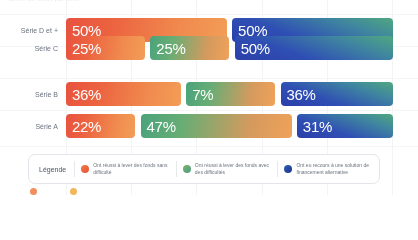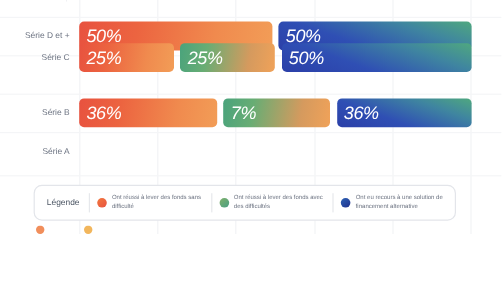--- a/index.html
+++ b/index.html
@@ -23,21 +23,21 @@
   }
 
   .plot{position:absolute;left:0;top:16px;right:0;height:134px;}
 
   .row{position:absolute;left:0;right:0;height:24px;}
   .row-label{
     position:absolute;left:0;width:58px;top:0;height:24px;
     display:flex;align-items:center;justify-content:flex-end;
     font-size:7px;color:#6b7280;white-space:nowrap;
   }
-  .bars{position:absolute;left:66px;right:25px;top:0;height:36px;font-style:italic;}
+  .bars{position:absolute;left:66px;right:25px;top:0;height:36px;}
 
   .seg{
     position:absolute;top:0;height:24px;border-radius:4px;
     display:flex;align-items:center;
     box-sizing:border-box;padding-left:6px;
     overflow:hidden;
   }
   .seg .val{
     font-size:15px;color:#ffffff;font-weight:400;
     letter-spacing:-.3px;line-height:1;white-space:nowrap;
@@ -132,20 +132,29 @@
         </div>
         <div class="seg s2" style="left:65.6%;width:34.4%">
           <span class="val">36%</span>
         </div>
       </div>
     </div>
 
     <div class="row" style="top:98px">
       <div class="row-label">Série A</div>
       <div class="bars">
+        <div class="seg s0" style="left:0%;width:21.2%">
+          <span class="val">22%</span>
+        </div>
+        <div class="seg s1" style="left:22.8%;width:46.2%">
+          <span class="val">47%</span>
+        </div>
+        <div class="seg s2" style="left:70.6%;width:29.4%">
+          <span class="val">31%</span>
+        </div>
       </div>
     </div>
 
   </div>
 
   <div class="legend-card">
     <span class="legend-title">Légende</span>
     <span class="lg-sep"></span>
     <div class="legend-item">
       <span class="dot d0"></span>

